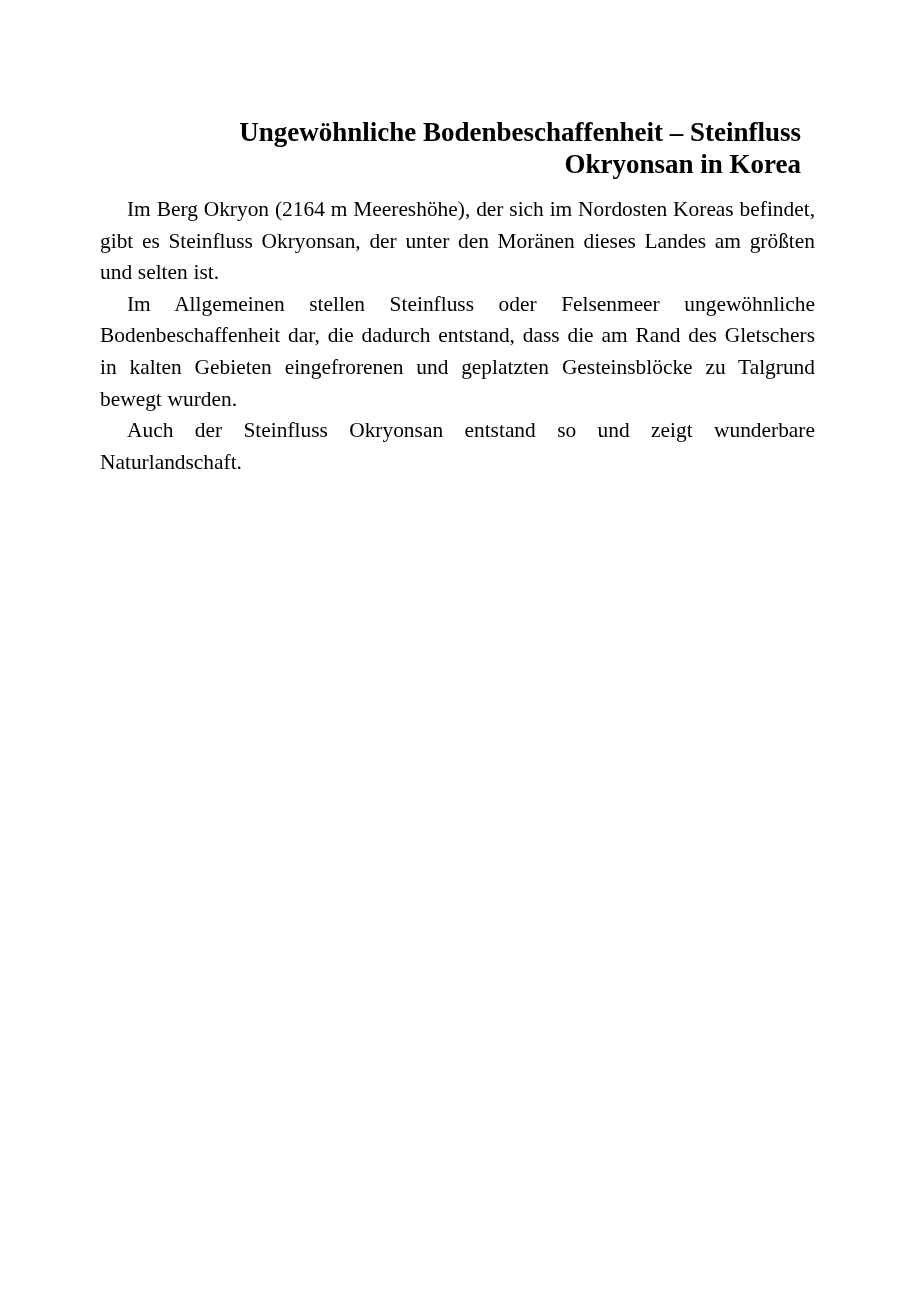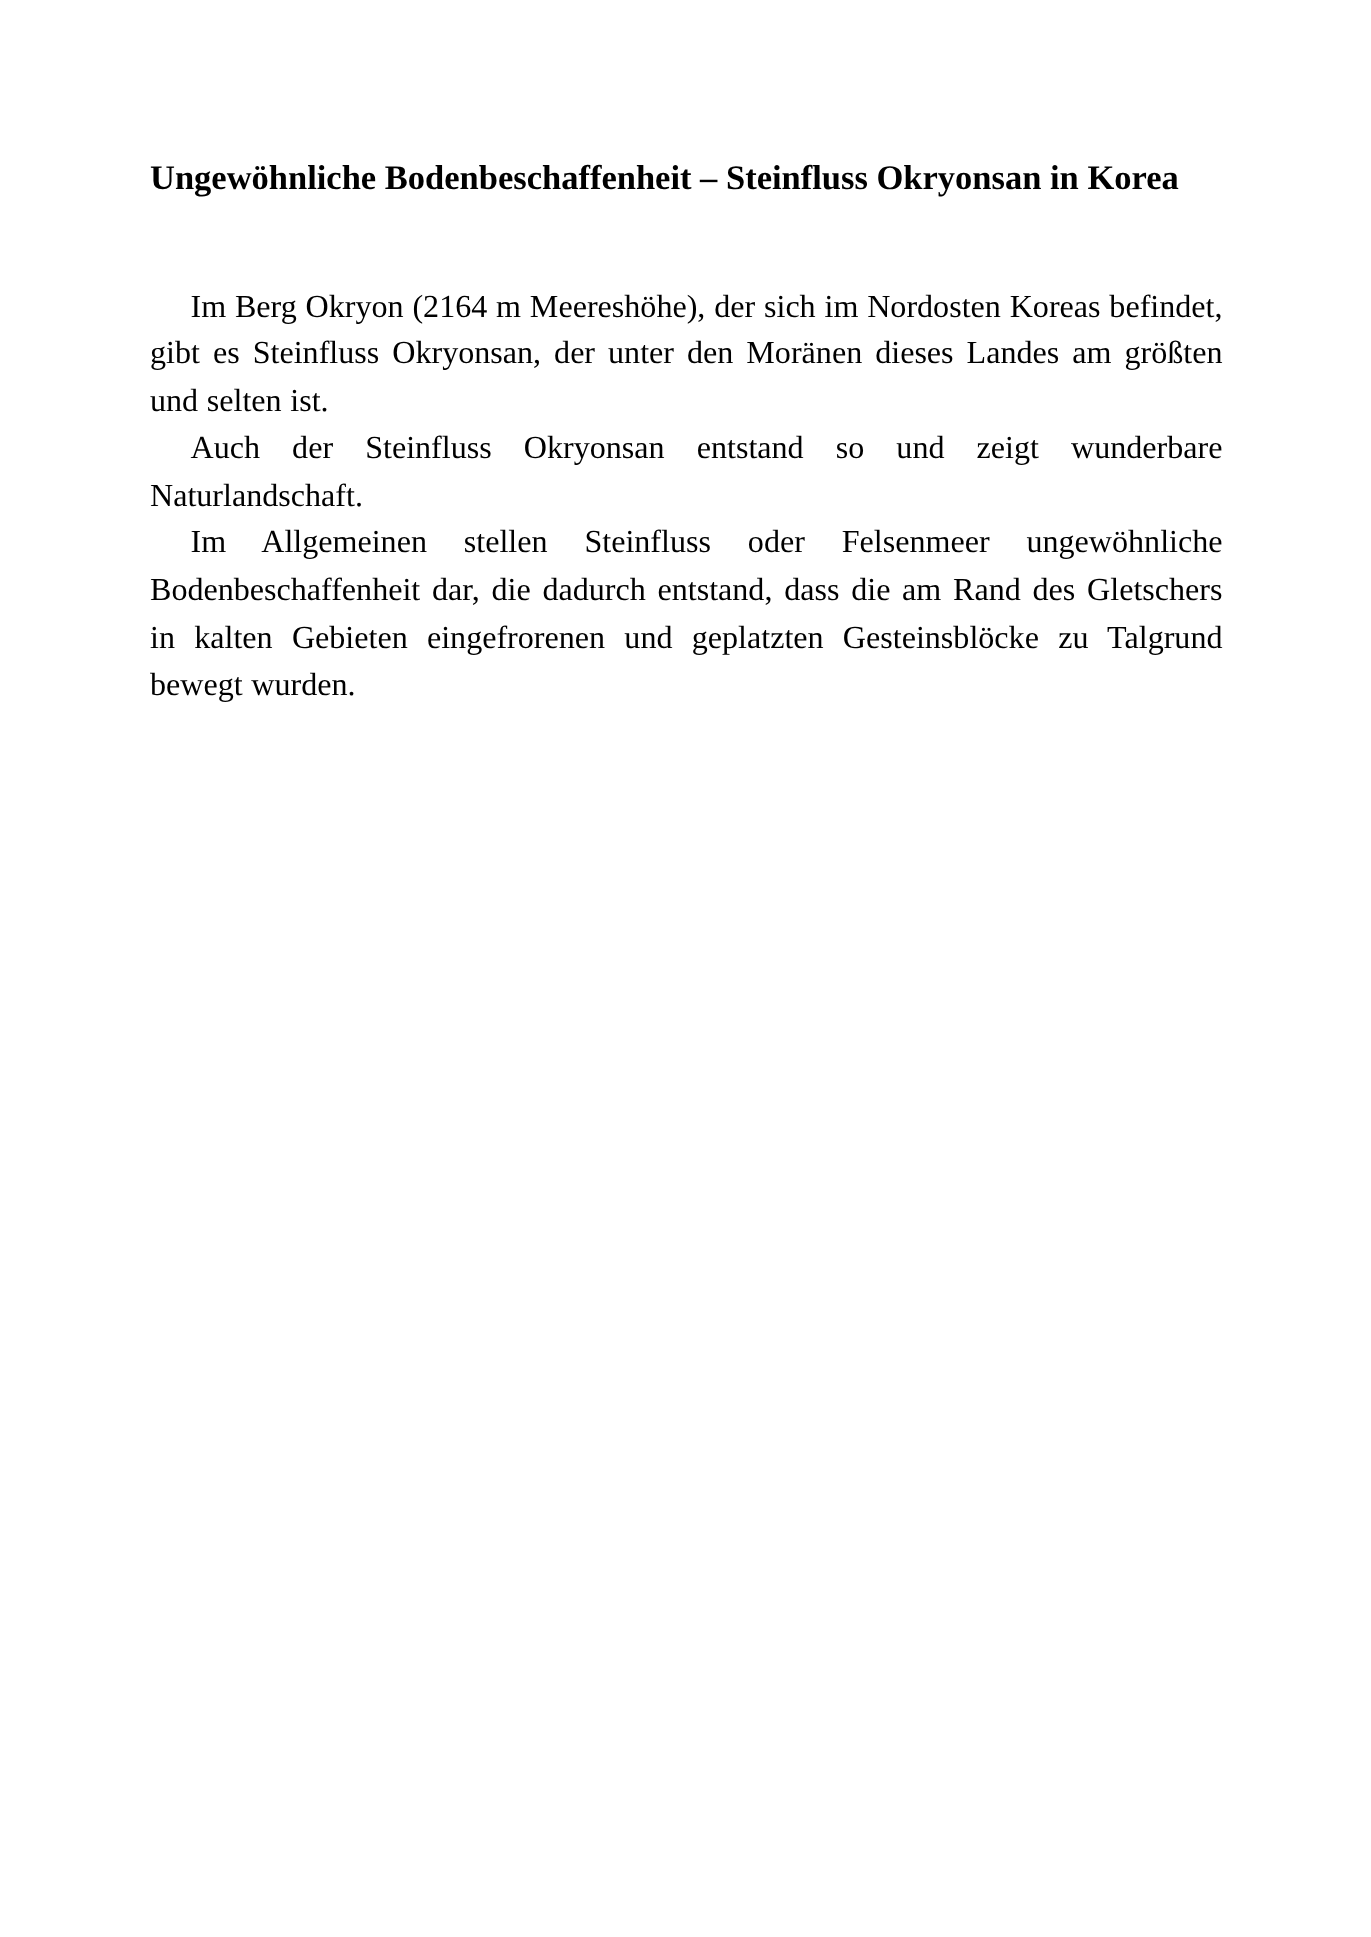--- a/index.html
+++ b/index.html
@@ -15,47 +15,47 @@
     background: #ffffff;
     overflow: hidden;
     font-family: "Liberation Serif", "DejaVu Serif", serif;
     color: #000000;
   }
   .content {
     box-sizing: border-box;
     padding: 103px 99px 0 100px; 
   }
   .doc-title {
-    margin: 0;
-    font-size: 23px;          
+    margin: 14px;
+    font-size: 27px;          
     font-weight: bold;
     line-height: 31.5px;
-    text-align: left;
+    text-align: right;
     letter-spacing: 0;
   }
   .doc-body {
-    margin-top: 54px;
+    margin-top: 14px;
   }
   .doc-body p {
     margin: 0;
     font-size: 21.4px;          
     line-height: 31.6px;
     text-align: justify;
     text-indent: 27px;          
     word-spacing: 0.02em;
   }
 </style>
 </head>
 <body>
 
 <div class="page">
   <div class="content">
 
     <h1 class="doc-title">Ungewöhnliche Bodenbeschaffenheit – Steinfluss Okryonsan in Korea</h1>
 
     <div class="doc-body">
       <p>Im Berg Okryon (2164 m Meereshöhe), der sich im Nordosten Koreas befindet, gibt es Steinfluss Okryonsan, der unter den Moränen dieses Landes am größten und selten ist.</p>
+      <p>Im Allgemeinen stellen Steinfluss oder Felsenmeer ungewöhnliche Bodenbeschaffenheit dar, die dadurch entstand, dass die am Rand des Gletschers in kalten Gebieten eingefrorenen und geplatzten Gesteinsblöcke zu Talgrund bewegt wurden.</p>
       <p>Auch der Steinfluss Okryonsan entstand so und zeigt wunderbare Naturlandschaft.</p>
-      <p>Im Allgemeinen stellen Steinfluss oder Felsenmeer ungewöhnliche Bodenbeschaffenheit dar, die dadurch entstand, dass die am Rand des Gletschers in kalten Gebieten eingefrorenen und geplatzten Gesteinsblöcke zu Talgrund bewegt wurden.</p>
     </div>
 
   </div>
 </div>
 
 </body></html>

